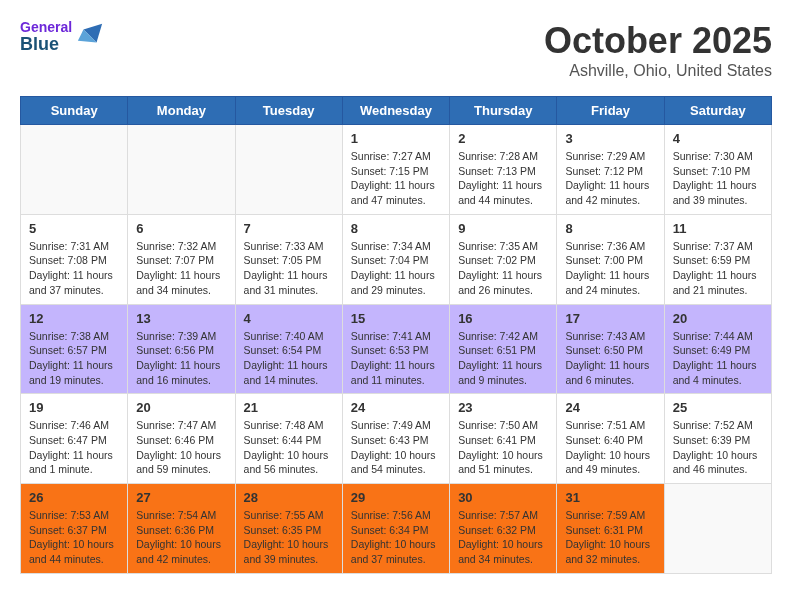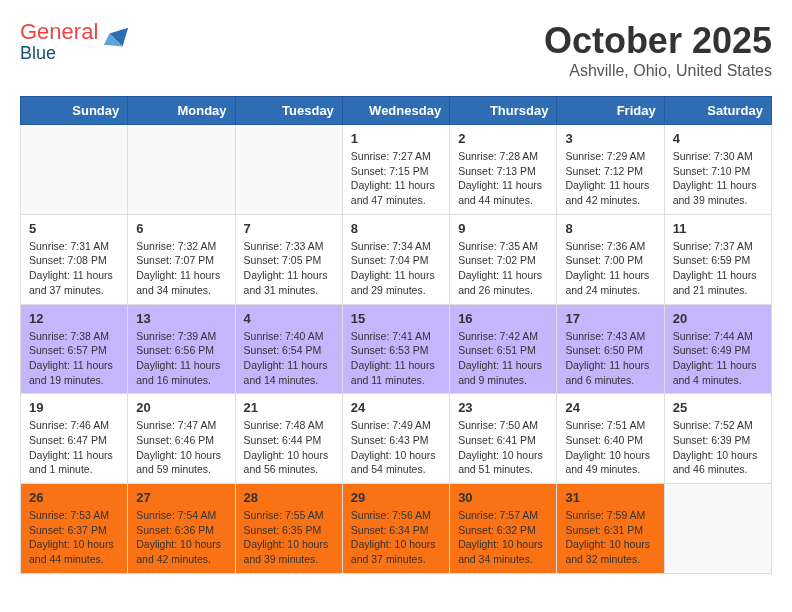--- a/index.html
+++ b/index.html
@@ -44,21 +44,21 @@
       color: #555;
     }
     .calendar {
       width: 100%;
       border-collapse: collapse;
       border: 1px solid #ccc;
     }
     .calendar th {
       background-color: #2e6db4;
       color: #fff;
-      text-align: right;
+      text-align: center;
       padding: 6px 8px;
       font-size: 13px;
       font-weight: bold;
       border: 1px solid #2558a0;
     }
     .calendar td {
       width: calc(100% / 7);
       vertical-align: top;
       padding: 6px 8px;
       border: 1px solid #ddd;
@@ -94,22 +94,22 @@
     .row-1 td.empty, .row-2 td.empty, .row-3 td.empty, .row-4 td.empty, .row-5 td.empty {
       background: #f9f9f9;
     }
   </style>
 </head>
 <body>
 
 <div class="header">
   <div class="logo">
     <div class="logo-text">
-      <span style="font-size:22px;font-weight:normal;color:#ef4444;">General</span>
-      <span style="font-size:18px;font-weight:normal;color:#1a5276;">Blue</span>
+      <span style="font-size:14px;font-weight:bold;color:#6d28d9;">General</span>
+      <span style="font-size:18px;font-weight:bold;color:#1a5276;">Blue</span>
     </div>
     <svg class="logo-icon" viewBox="0 0 30 30" xmlns="http://www.w3.org/2000/svg">
       <polygon points="8,8 28,2 22,22" fill="#2e6db4"></polygon>
       <polygon points="8,8 22,22 2,20" fill="#5ba3d9"></polygon>
     </svg>
   </div>
   <div class="title-section">
     <div class="month-title">October 2025</div>
     <div class="location">Ashville, Ohio, United States</div>
   </div>

